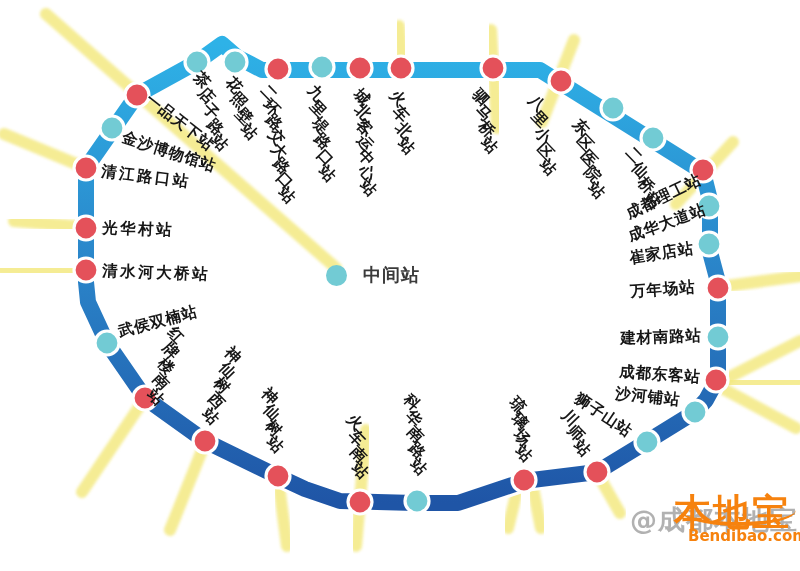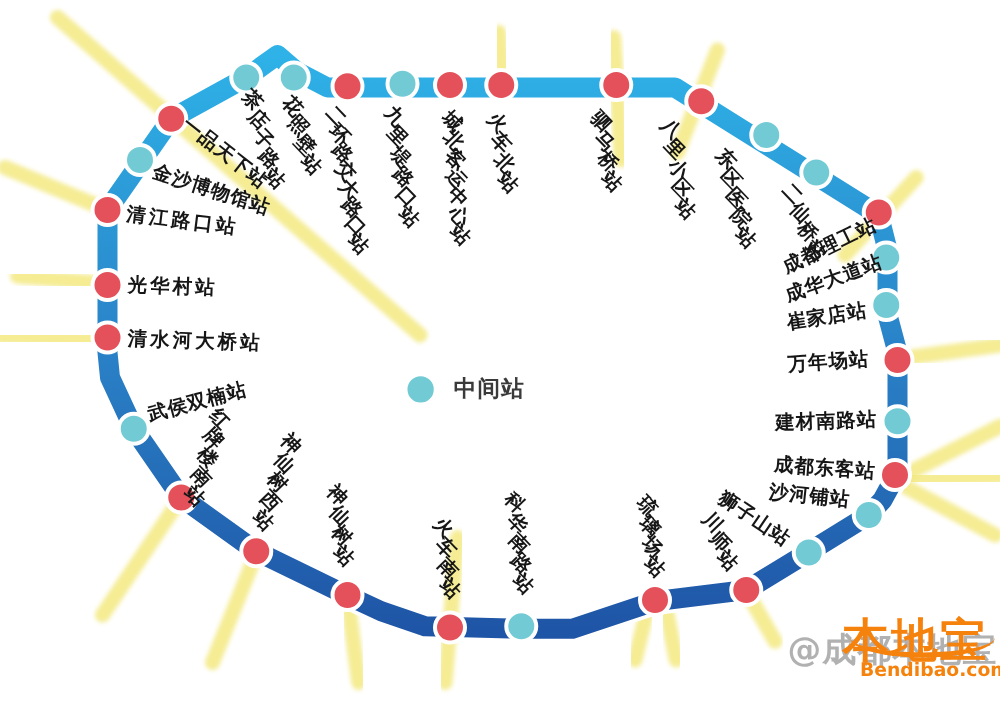--- a/index.html
+++ b/index.html
@@ -1,20 +1,20 @@
 <!DOCTYPE html>
 <html><head>
 <meta charset="utf-8">
 <style>
   html,body{margin:0;padding:0;background:#fff;}
   .stage{position:relative;width:800px;height:571px;background:#ffffff;overflow:hidden;
          font-family:"DejaVu Sans","Liberation Sans",sans-serif;}
   #map-svg{position:absolute;left:0;top:0;}
   #map-svg text{font-family:"DejaVu Sans","Liberation Sans",sans-serif;font-weight:700;fill:#161616;}
-  .legend{position:absolute;left:326px;top:258px;margin-top:36px;}
+  .legend{position:absolute;left:326px;top:258px;}
   .legend-row{display:flex;align-items:center;height:34px;}
   .legend-swatch{display:inline-block;margin-right:16px;}
   .swatch-circle{width:21px;height:21px;border-radius:50%;}
   .swatch-rect{width:28px;height:15px;border-radius:2px;}
   .legend-label{font-size:18px;font-weight:700;color:#3a3a3a;letter-spacing:1px;white-space:nowrap;}
   .watermark{position:absolute;left:628px;top:486px;width:172px;height:82px;}
   .wm-handle{position:absolute;left:2px;top:16px;font-size:27px;font-weight:700;
              color:rgba(105,105,105,0.52);filter:blur(0.5px);white-space:nowrap;letter-spacing:1px;z-index:1;}
   .wm-brand{position:absolute;left:46px;top:2px;font-size:37px;font-weight:800;
             letter-spacing:2px;white-space:nowrap;z-index:2;font-family:Liberation Serif, serif;}

